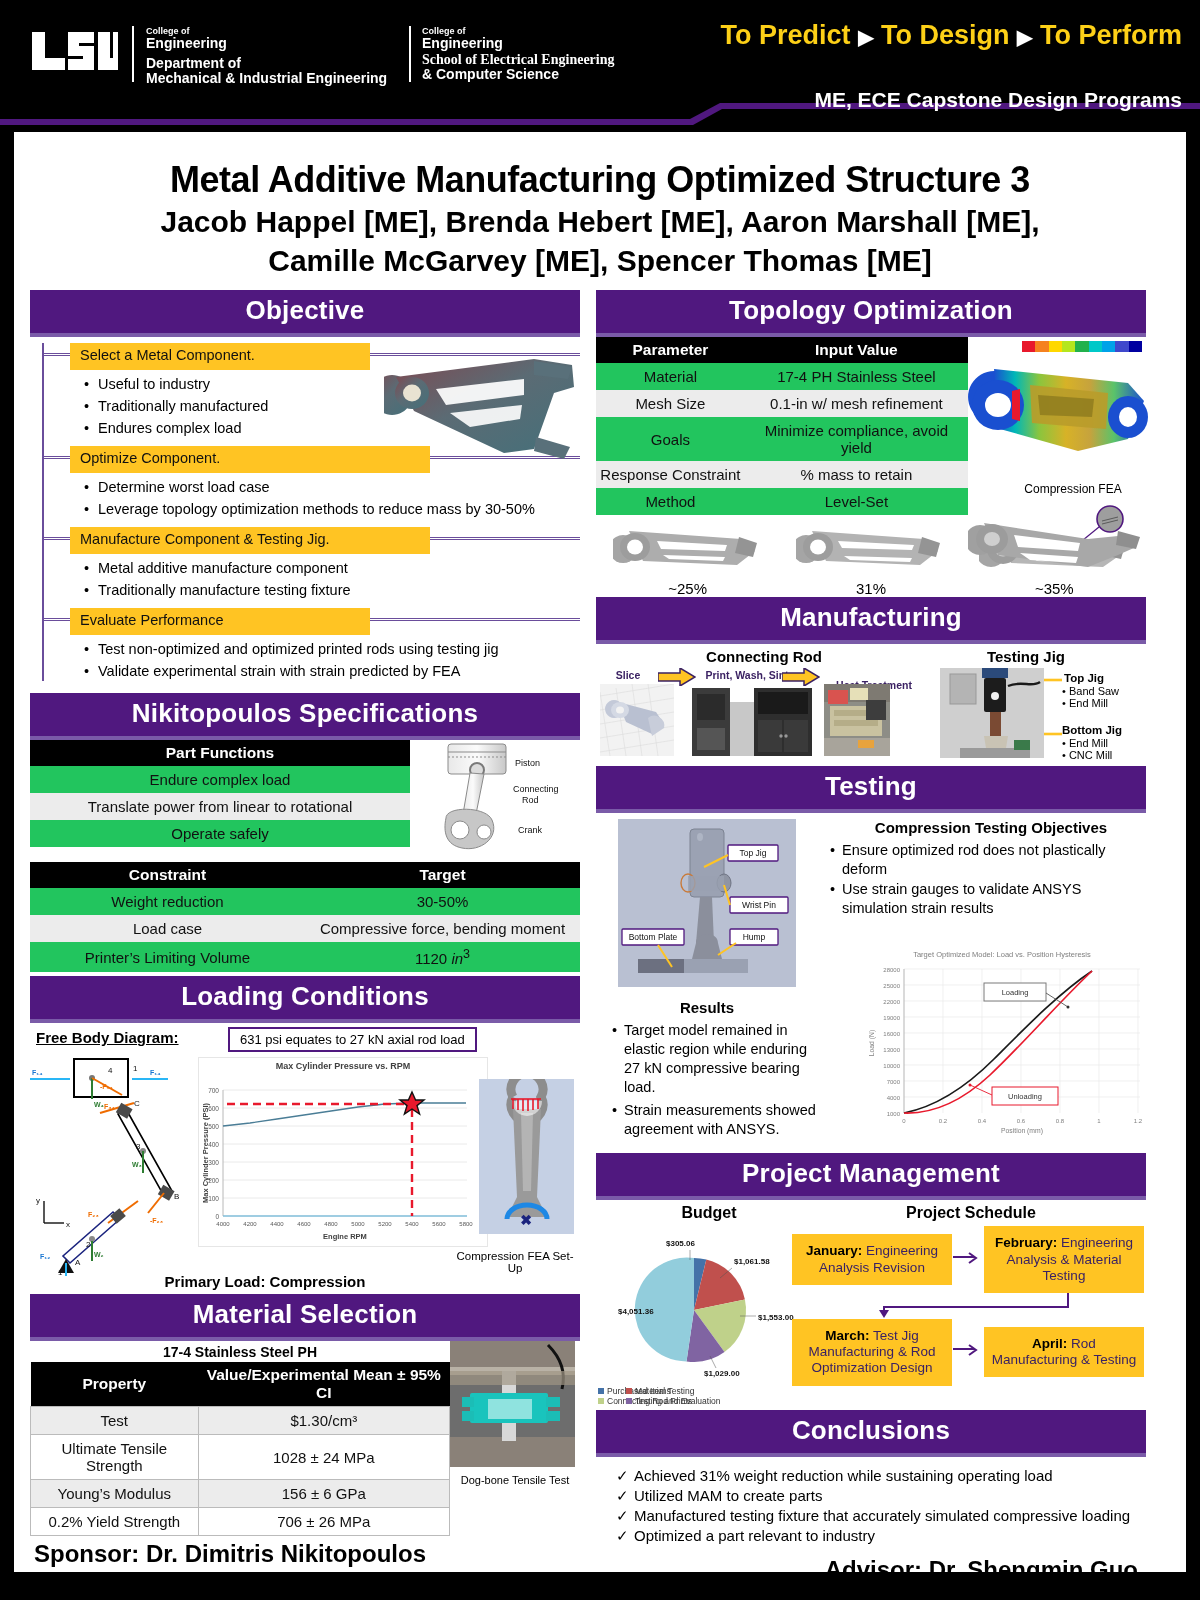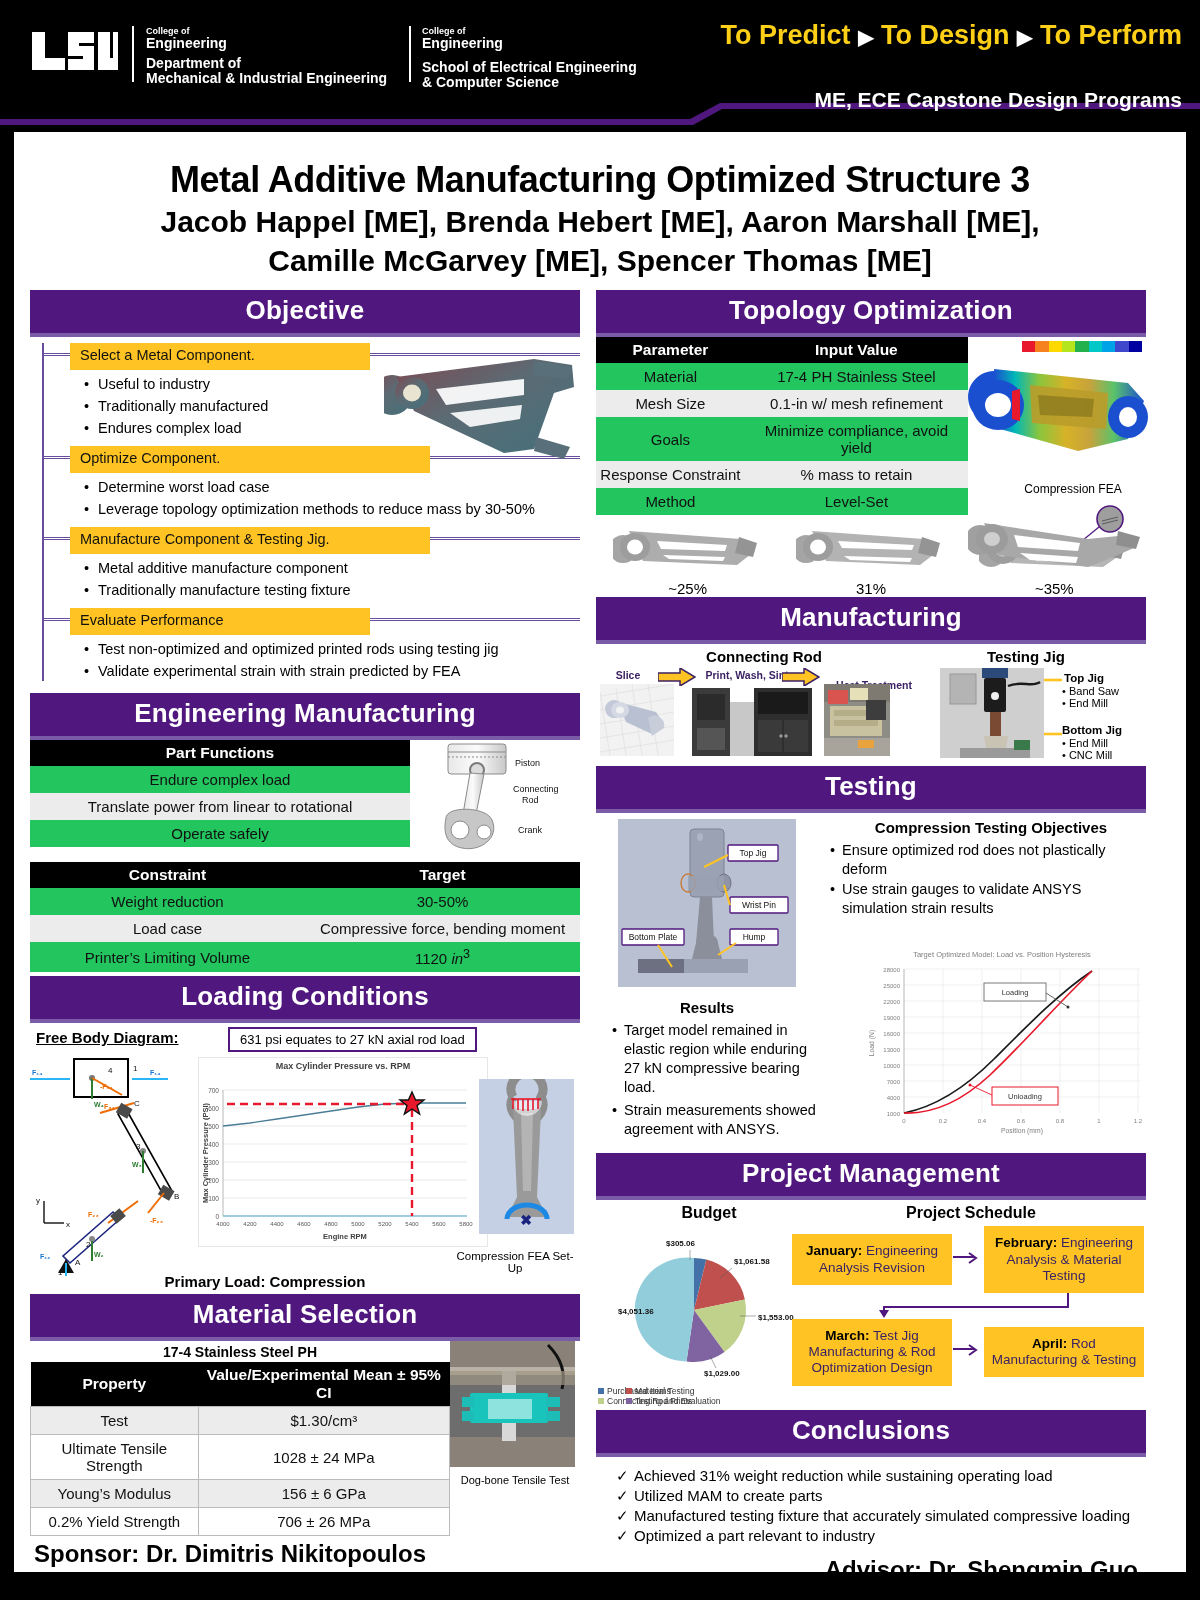--- a/index.html
+++ b/index.html
@@ -147,21 +147,21 @@
   <div class="dept-block" style="left:146px; top:26px;">
     <div class="dept-small">College of</div>
     <div class="dept-mid">Engineering</div>
     <div class="dept-big" style="margin-top:4px;">Department of</div>
     <div class="dept-big">Mechanical &amp; Industrial Engineering</div>
   </div>
   <div class="hdr-div" style="left:409px;"></div>
   <div class="dept-block" style="left:422px; top:26px;">
     <div class="dept-small">College of</div>
     <div class="dept-mid">Engineering</div>
-    <div class="dept-big" style="margin-top:8px;">School of Electrical Engineering</div>
+    <div class="dept-big" style="margin-top:0;font-family:Liberation Serif, serif;">School of Electrical Engineering</div>
     <div class="dept-big">&amp; Computer Science</div>
   </div>
   <div class="tagline">
     <span>To Predict</span>
     <span class="tri">▶</span>
     <span>To Design</span>
     <span class="tri">▶</span>
     <span>To Perform</span>
   </div>
   <div class="purple-band">
@@ -240,21 +240,21 @@
             <ellipse cx="28" cy="40" rx="17" ry="16" fill="url(#rodg)"></ellipse>
             <ellipse cx="28" cy="40" rx="9" ry="8.5" fill="#e9e3d2"></ellipse>
             <path d="M52,36 L140,26 L140,42 L62,52 Z" fill="#fff" opacity="0.92"></path>
             <path d="M66,60 L138,52 L136,66 L86,74 Z" fill="#fff" opacity="0.9"></path>
             <path d="M150,8 L188,14 L184,26 L150,22 Z" fill="#59707a"></path>
             <path d="M152,84 L186,94 L180,106 L150,98 Z" fill="#59707a"></path>
           </svg>
         </div>
       </div>
 
-      <div class="sec-head">Engineering Manufacturing</div>
+      <div class="sec-head">Nikitopoulos Specifications</div>
       <div class="spec-wrap">
         <div class="spec-left">
           <table class="t">
             <tbody>
                 <tr>
                   <th colspan="1">Part Functions</th>
                 </tr>
             <tr class="zebra1">
                   <td>Endure complex load</td>
                 </tr>

